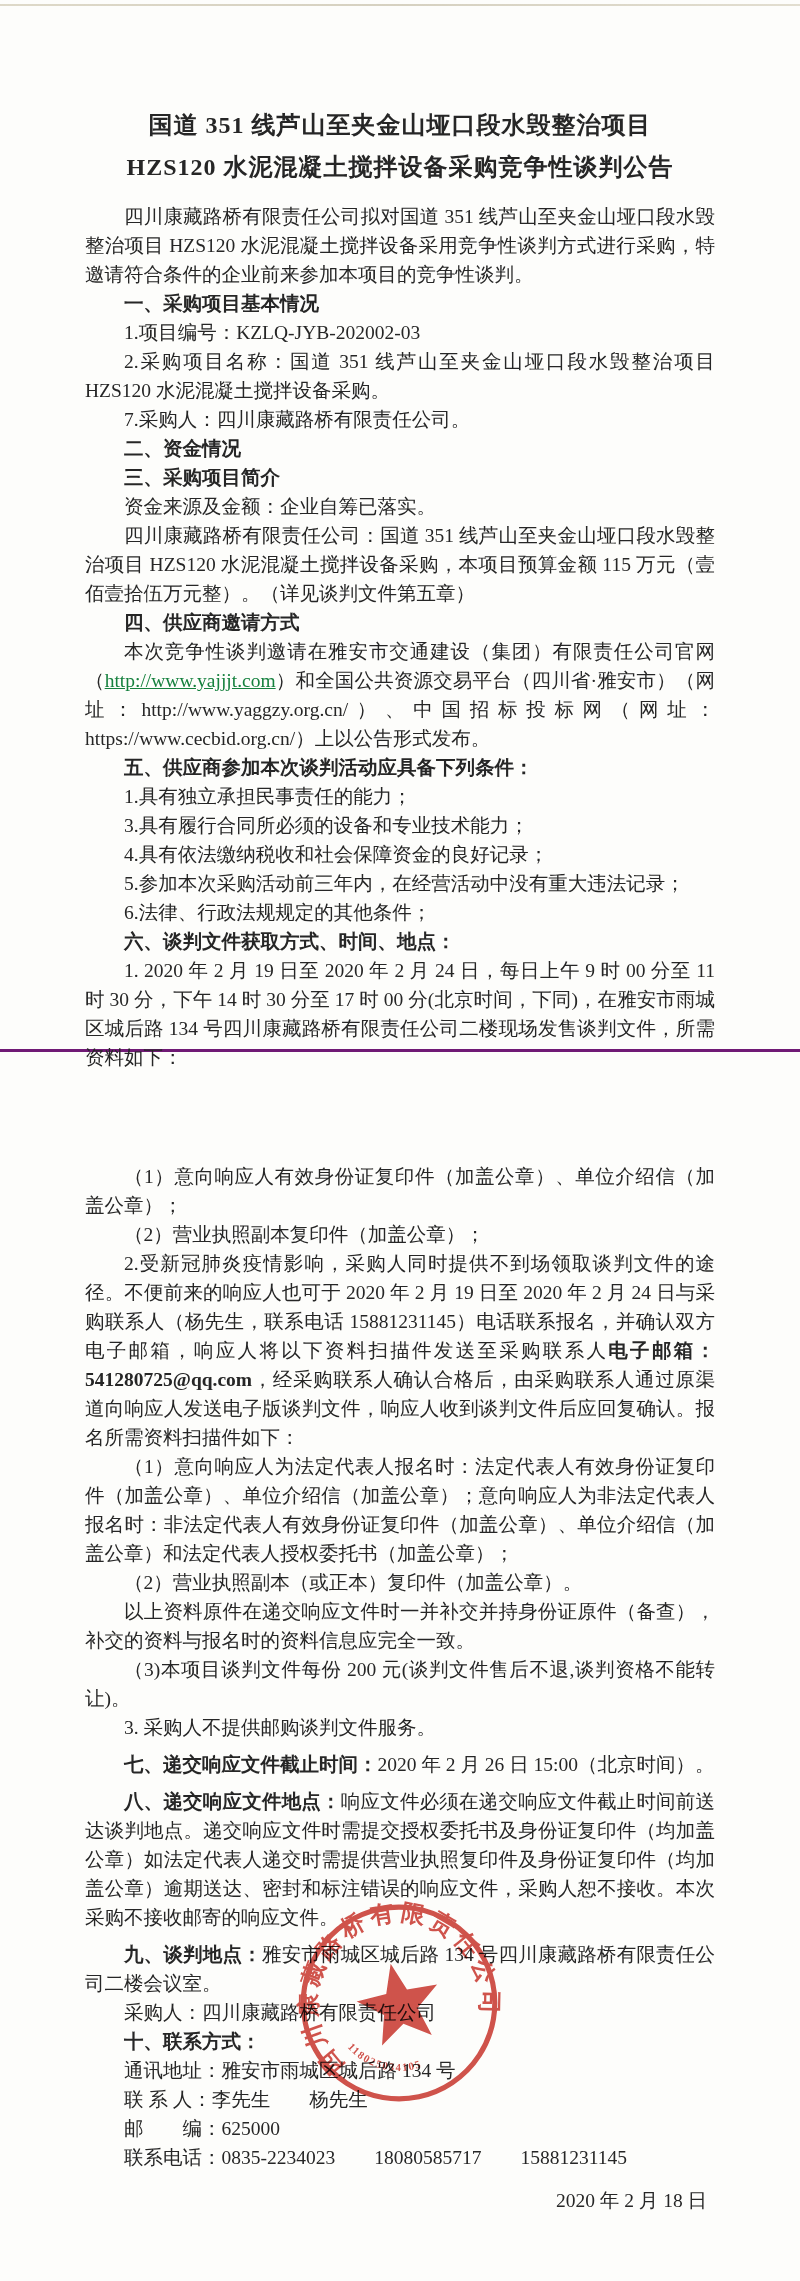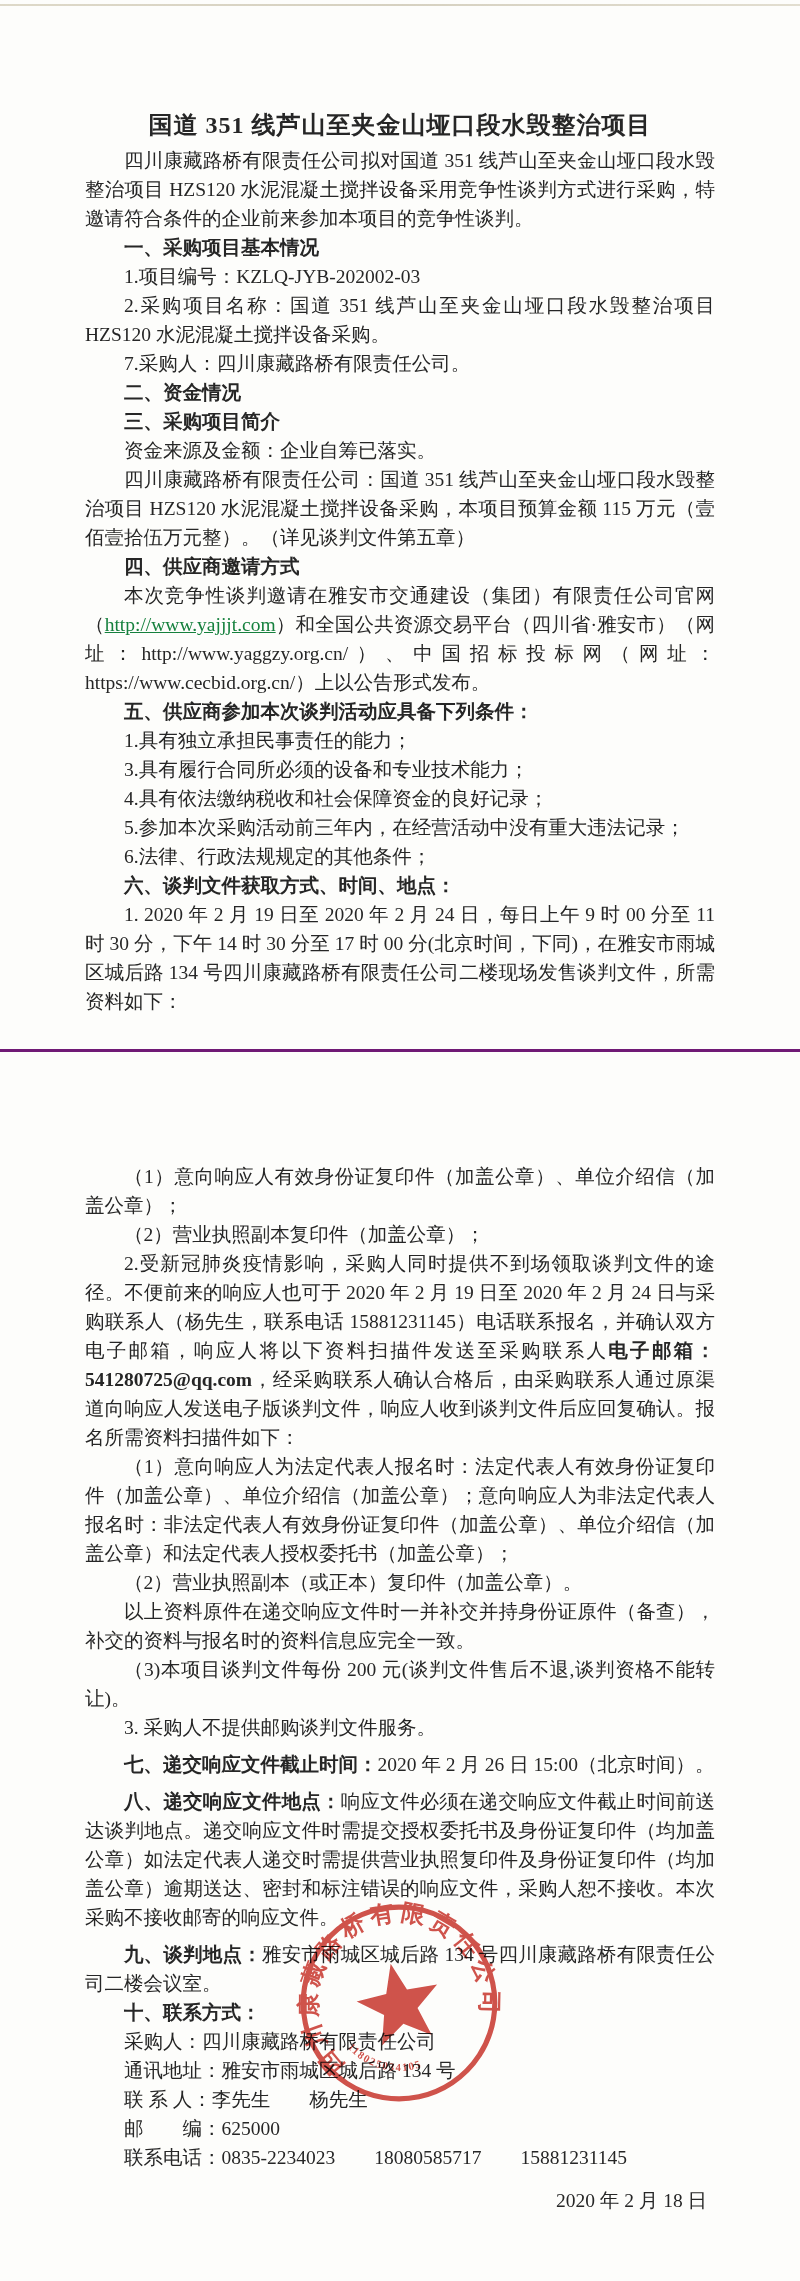--- a/index.html
+++ b/index.html
@@ -30,22 +30,23 @@
   .seal-number  { font-size:10.5px; letter-spacing:1.5px; }
 </style>
 </head>
 <body>
 
 <div class="page">
   <div class="top-edge"></div>
 
   <div class="pg1">
     <h1 class="title">国道 351 线芦山至夹金山垭口段水毁整治项目</h1>
+    <h1 class="title">HZS120 水泥混凝土搅拌设备采购竞争性谈判公告</h1>
 
-    <p class="para ind" style="">四川康藏路桥有限责任公司拟对国道 351 线芦山至夹金山垭口段水毁整治项目 HZS120 水泥混凝土搅拌设备采用竞争性谈判方式进行采购，特邀请符合条件的企业前来参加本项目的竞争性谈判。</p>
+    <p class="para ind" style="margin-top:14px">四川康藏路桥有限责任公司拟对国道 351 线芦山至夹金山垭口段水毁整治项目 HZS120 水泥混凝土搅拌设备采用竞争性谈判方式进行采购，特邀请符合条件的企业前来参加本项目的竞争性谈判。</p>
 
     <p class="para ind hd" style="">一、采购项目基本情况</p>
     <p class="para ind">1.项目编号：KZLQ-JYB-202002-03</p>
     <p class="para ind">2.采购项目名称：国道 351 线芦山至夹金山垭口段水毁整治项目 HZS120 水泥混凝土搅拌设备采购。</p>
     <p class="para ind">7.采购人：四川康藏路桥有限责任公司。</p>
 
     <p class="para ind hd">二、资金情况</p>
     <p class="para ind hd">三、采购项目简介</p>
 
     <p class="para ind">资金来源及金额：企业自筹已落实。</p>
@@ -74,22 +75,22 @@
     <p class="para ind">以上资料原件在递交响应文件时一并补交并持身份证原件（备查），补交的资料与报名时的资料信息应完全一致。</p>
     <p class="para ind">（3)本项目谈判文件每份 200 元(谈判文件售后不退,谈判资格不能转让)。</p>
     <p class="para ind">3. 采购人不提供邮购谈判文件服务。</p>
 
     <p class="para ind mt"><span class="hd">七、递交响应文件截止时间：</span><span class="u">2020 年 2 月 26 日</span><span> 15:00（北京时间）。</span></p>
 
     <p class="para ind mt"><span class="hd">八、递交响应文件地点：</span><span>响应文件必须在递交响应文件截止时间前送达谈判地点。递交响应文件时需提交授权委托书及身份证复印件（均加盖公章）如法定代表人递交时需提供营业执照复印件及身份证复印件（均加盖公章）逾期送达、密封和标注错误的响应文件，采购人恕不接收。本次采购不接收邮寄的响应文件。</span></p>
 
     <p class="para ind mt"><span class="hd">九、谈判地点：</span><span>雅安市雨城区城后路 134 号四川康藏路桥有限责任公司二楼会议室。</span></p>
 
+    <p class="para ind">采购人：四川康藏路桥有限责任公司</p>
     <p class="para ind hd">十、联系方式：</p>
-    <p class="para ind">采购人：四川康藏路桥有限责任公司</p>
     <p class="para ind">通讯地址：雅安市雨城区城后路 134 号</p>
     <p class="para ind">联 系 人：李先生　　杨先生</p>
     <p class="para ind">邮　　编：625000</p>
     <p class="para ind">联系电话：0835-2234023　　18080585717　　15881231145</p>
 
     <p class="para right-date">2020 年 2 月 18 日</p>
   </div>
 
   <div class="seal">
     <svg viewBox="0 0 200 200" width="206" height="206">

